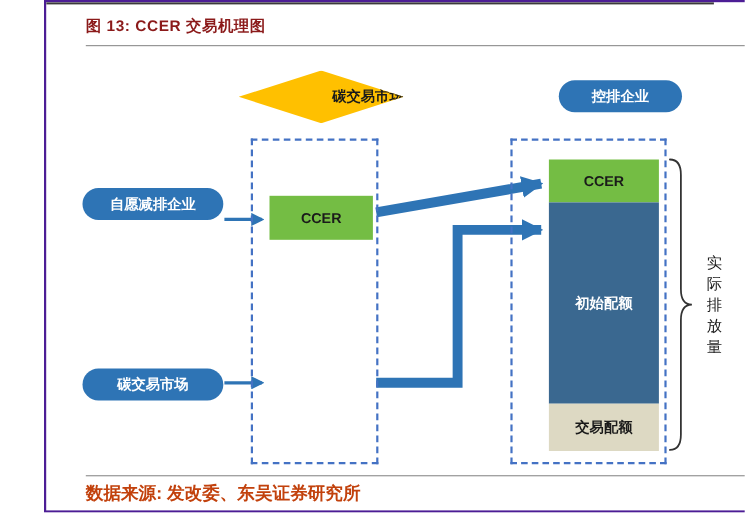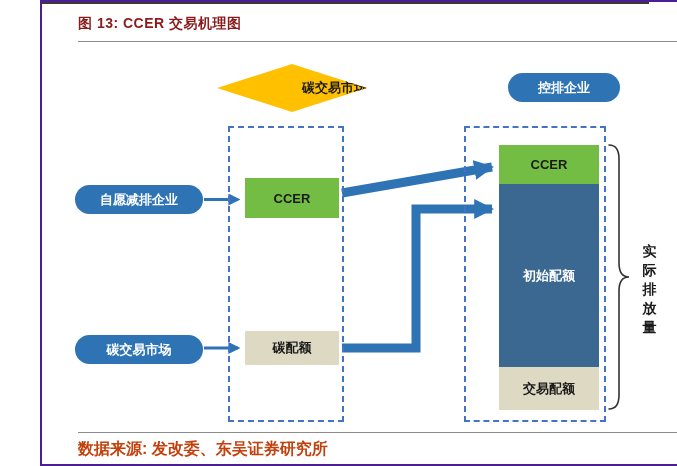--- a/index.html
+++ b/index.html
@@ -33,21 +33,21 @@
     display:flex;align-items:center;justify-content:flex-end;
     font-size:13px;font-weight:bold;color:#1a1a1a;
   }
   .pill{
     position:absolute;height:29px;border-radius:15px;
     background:#2E74B5;color:#ffffff;
     display:flex;align-items:center;justify-content:center;
     font-size:13px;font-weight:bold;
   }
   .pill-controlled{left:466px;top:71px;width:112px;text-align:center;}
-  .pill-voluntary{left:33px;top:183px;width:128px;}
+  .pill-voluntary{left:33px;top:169px;width:128px;}
   .pill-surplus{left:33px;top:333px;width:128px;}
   .dashed-box{
     position:absolute;border:2px dashed #4472C4;box-sizing:border-box;
     background:transparent;
   }
   .dashed-market{left:186px;top:124px;width:116px;height:296px;}
   .dashed-enterprise{left:422px;top:124px;width:142px;height:296px;}
   .node-box{
     position:absolute;display:flex;align-items:center;justify-content:center;
     font-size:13px;font-weight:600;color:#1a1a1a;box-sizing:border-box;
@@ -58,22 +58,22 @@
   .stack-seg{
     display:flex;align-items:center;justify-content:center;
     font-size:13px;font-weight:600;color:#1a1a1a;
   }
   .seg-green{height:39px;background:#74BD44;}
   .seg-beige{height:43px;background:#DDD9C3;}
   .seg-darkblue{height:183px;background:#3A6890;color:#ffffff;}
   .arrows{position:absolute;left:0;top:0;}
   .brace{position:absolute;left:564px;top:140px;}
   .vertical-label{
-    position:absolute;left:599px;top:240px;width:17px;
-    font-size:14px;font-weight:bold;color:#1a1a1a;
+    position:absolute;left:599px;top:228px;width:17px;
+    font-size:14px;font-weight:normal;color:#1a1a1a;
     line-height:19px;text-align:center;word-break:break-all;
   }
 </style>
 </head>
 <body>
 
 <div class="page">
 
   <div class="fig-title">图 13: CCER 交易机理图</div>
   <div class="rule title-rule"></div>
@@ -107,23 +107,20 @@
   <div class="pill pill-surplus">
     <span>碳交易市场</span>
   </div>
 
   <div class="dashed-box dashed-market"></div>
   <div class="dashed-box dashed-enterprise"></div>
 
   <div class="node-box box-ccer">
     <span>CCER</span>
   </div>
-  <div class="node-box box-quota">
-    <span>碳配额</span>
-  </div>
 
   <div class="stack">
     <div class="stack-seg seg-green">
       <span>CCER</span>
     </div>
     <div class="stack-seg seg-darkblue">
       <span>初始配额</span>
     </div>
     <div class="stack-seg seg-beige">
       <span>交易配额</span>

